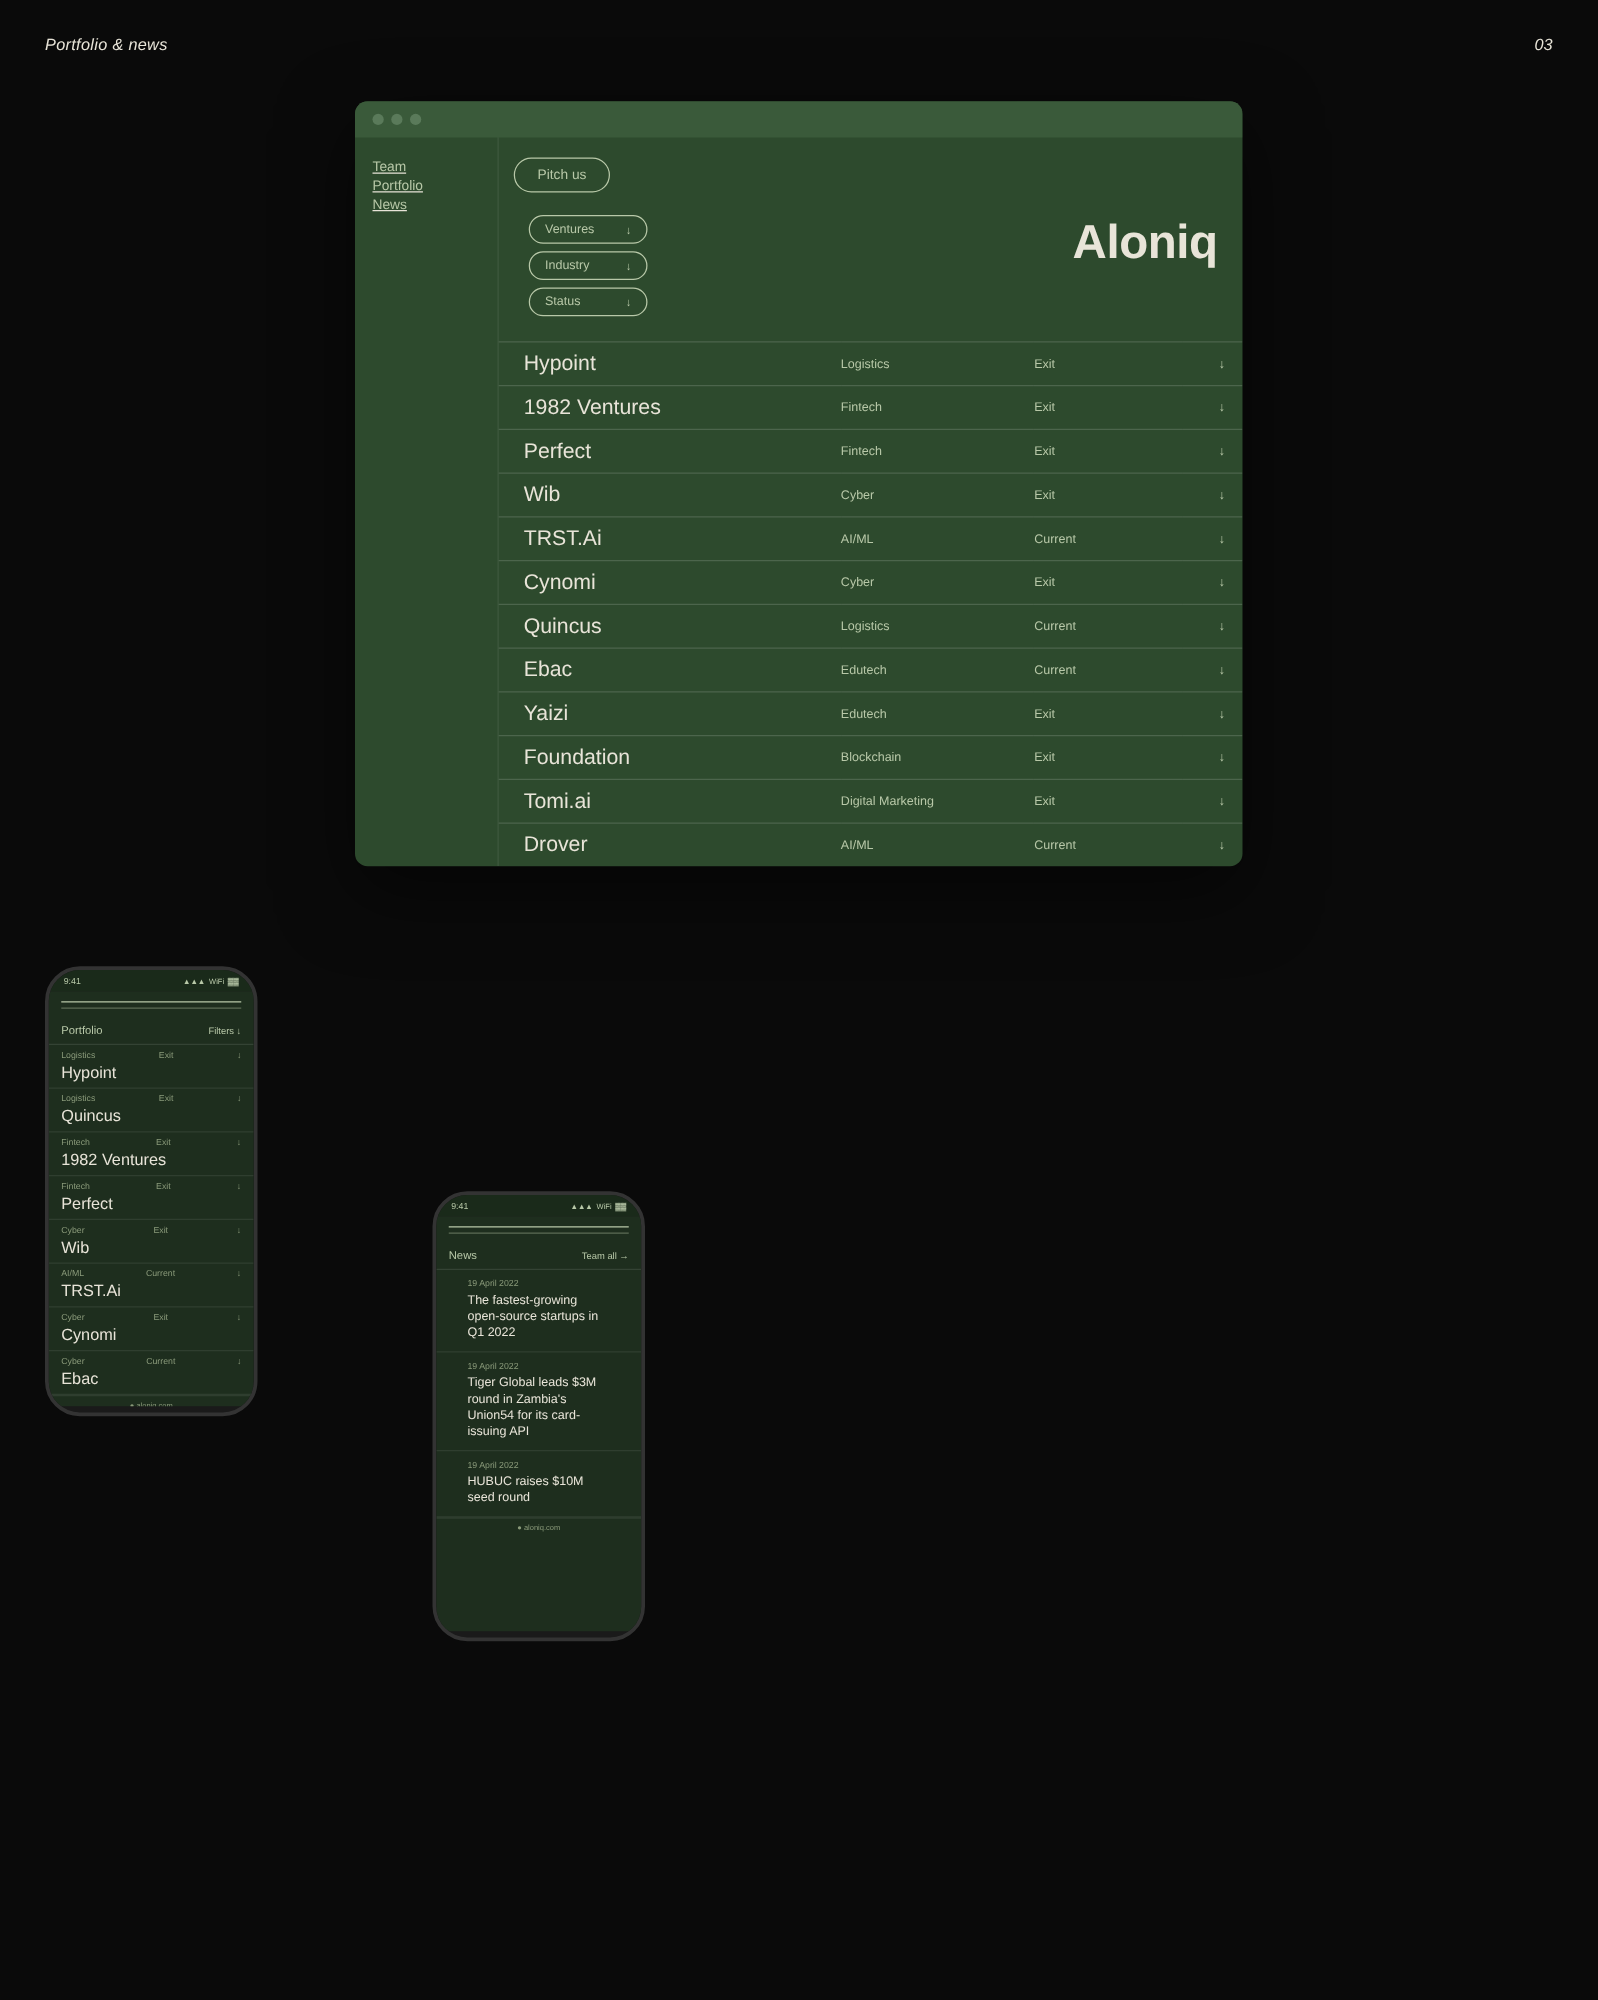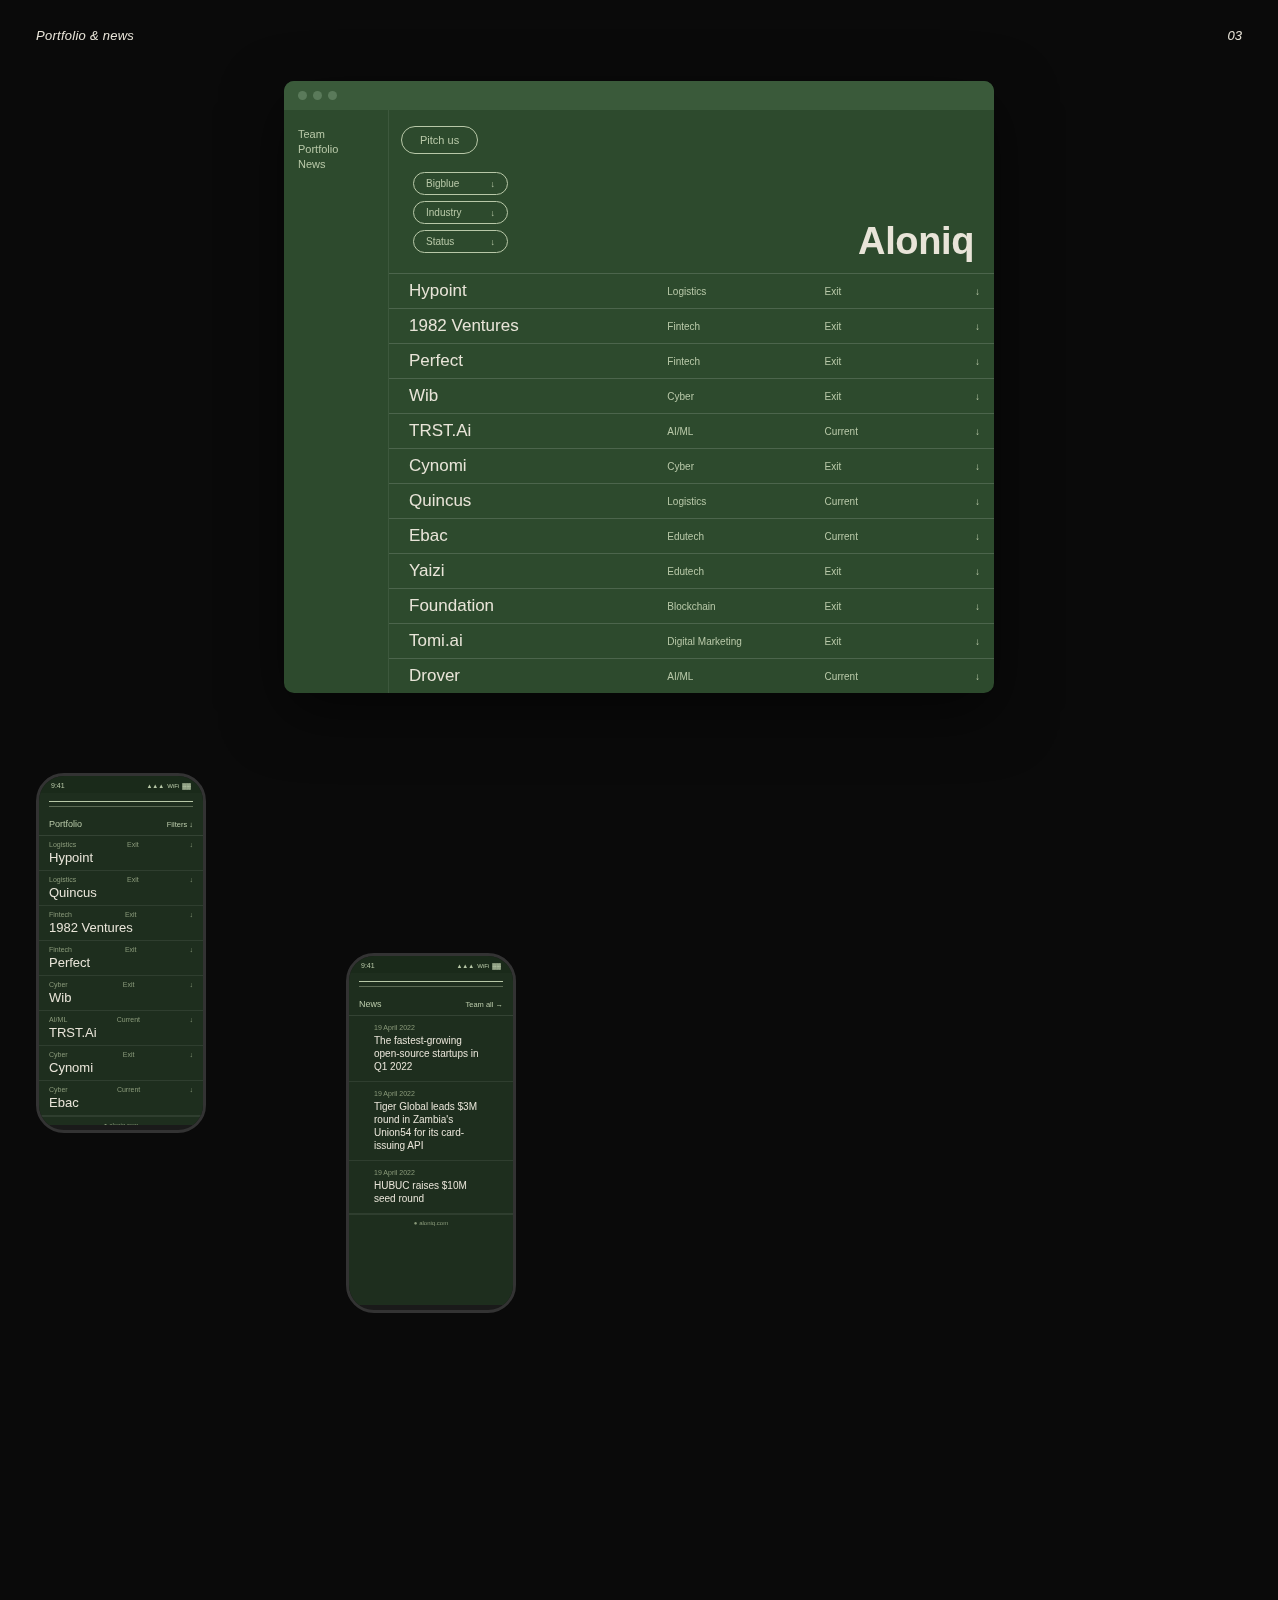--- a/index.html
+++ b/index.html
@@ -53,42 +53,43 @@
       border-radius: 50%;
       background: #5a7a5a;
     }
     .browser-body {
       display: flex;
       min-height: 400px;
     }
 
     
     .app-sidebar {
-      width: 105px;
+      width: 115px;
       padding: 18px 14px;
       border-right: 1px solid rgba(255,255,255,0.08);
+      text-decoration: underline;
     }
     .sidebar-nav-item {
       font-size: 11px;
       color: #b8c8a8;
       margin-bottom: 3px;
       cursor: pointer;
     }
 
     
     .app-main {
       flex: 1;
       padding: 0;
     }
 
     
     .app-topbar {
       display: flex;
       justify-content: space-between;
-      align-items: flex-end;
+      align-items: center;
       padding: 16px 20px 10px 12px;
     }
     .pitch-us-btn {
       border: 1px solid #b8c8a8;
       background: transparent;
       color: #b8c8a8;
       padding: 7px 18px;
       border-radius: 20px;
       font-size: 11px;
       cursor: pointer;
@@ -332,21 +333,21 @@
       </div>
 
       <div class="app-main">
 
         <div class="app-topbar">
           <div>
             <button class="pitch-us-btn">Pitch us</button>
             
             <div class="filter-area" style="margin-top:14px;">
               <button class="filter-btn">
-                <span>Bigblue</span>
+                <span>Ventures</span>
                 <span class="filter-arrow">↓</span>
               </button>
               <button class="filter-btn">
                 <span>Industry</span>
                 <span class="filter-arrow">↓</span>
               </button>
               <button class="filter-btn">
                 <span>Status</span>
                 <span class="filter-arrow">↓</span>
               </button>

